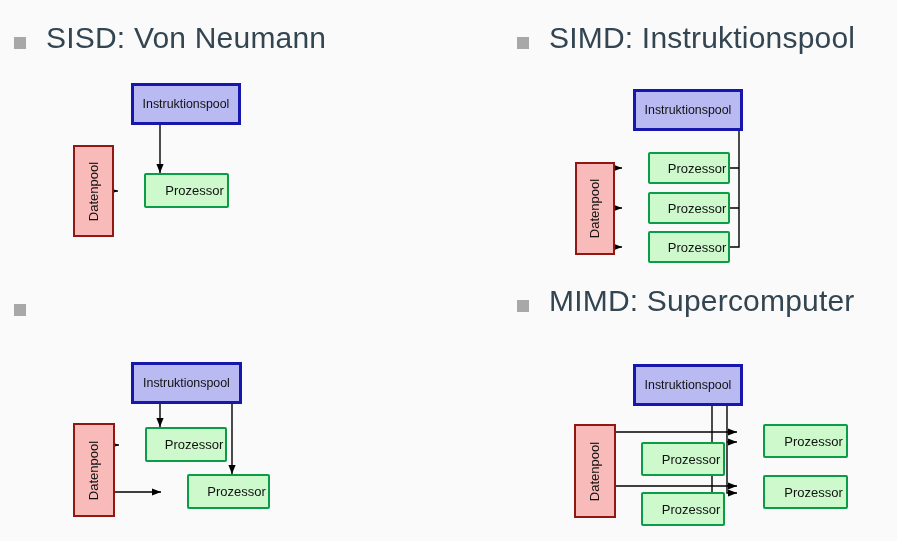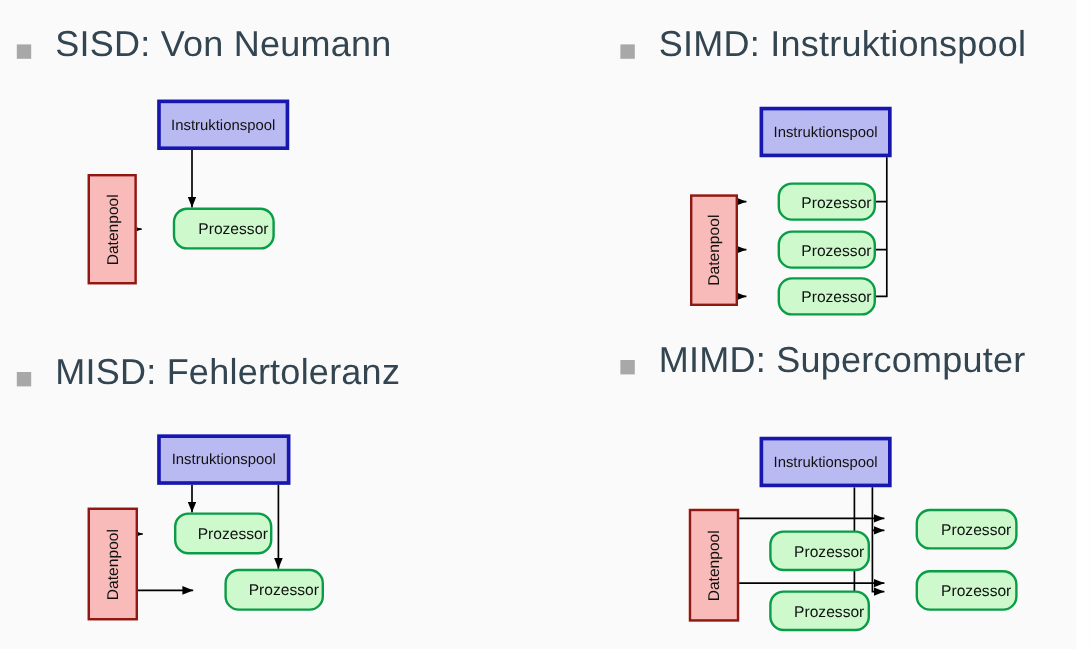--- a/index.html
+++ b/index.html
@@ -74,21 +74,21 @@
     border: 3px solid var(--instr-border);
     font-size: 12.4px;
   }
   .box.data {
     background: var(--data-fill);
     border: 2.5px solid var(--data-border);
   }
   .box.proc {
     background: var(--proc-fill);
     border: 2.5px solid var(--proc-border);
-    border-radius: 12px;
+    border-radius: 2px;
     padding-left: 16px;
   }
   .vtext {
     transform: rotate(-90deg);
     white-space: nowrap;
   }
 </style>
 </head>
 <body>
 
@@ -137,21 +137,20 @@
   <div class="heading" style="left:14px; top:21px;">
     <span class="bullet"></span>
     <span class="heading-text">SISD: Von Neumann</span>
   </div>
   <div class="heading" style="left:517px; top:21px;">
     <span class="bullet"></span>
     <span class="heading-text">SIMD: Instruktionspool</span>
   </div>
   <div class="heading" style="left:14px; top:294px;">
     <span class="bullet"></span>
-    <span class="heading-text">MISD: Fehlertoleranz</span>
   </div>
   <div class="heading" style="left:517px; top:284px;">
     <span class="bullet"></span>
     <span class="heading-text">MIMD: Supercomputer</span>
   </div>
 
   <div class="box instr" style="left:105px; top:83px; width:110px; height:42px;">
     <span>Instruktionspool</span>
   </div>
   <div class="box data" style="left:47px; top:145px; width:41px; height:92px;">

